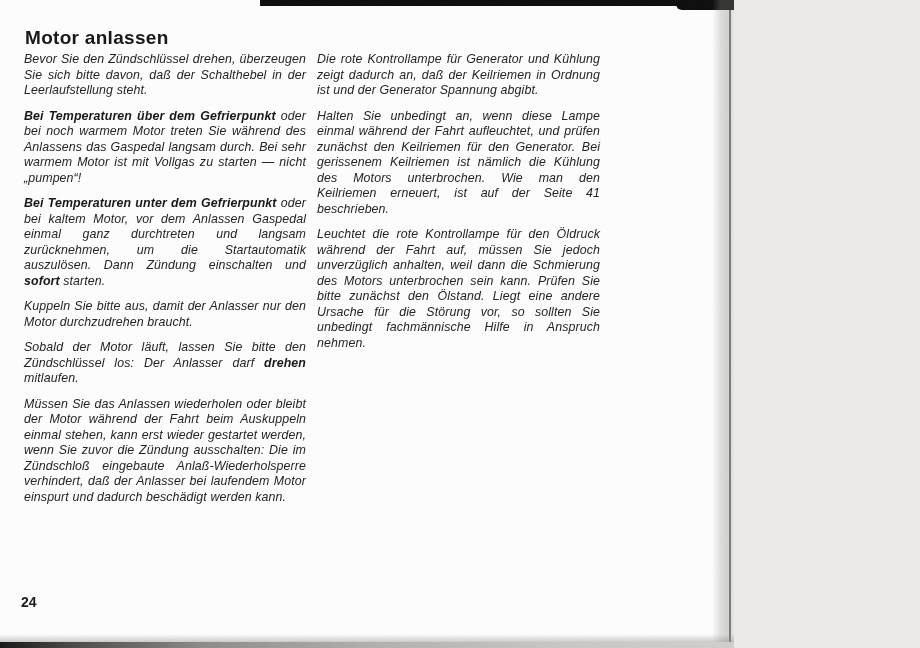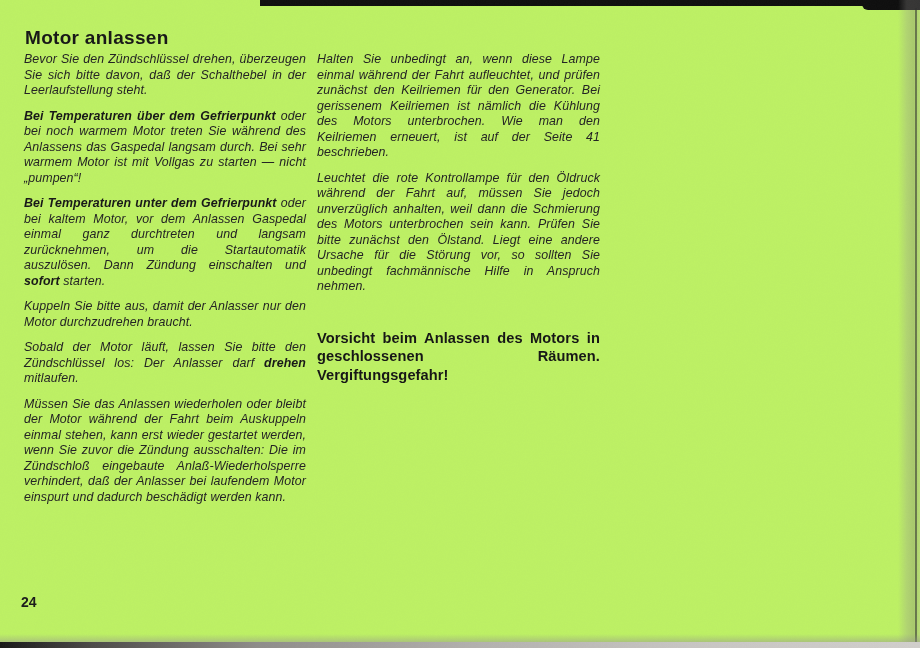--- a/index.html
+++ b/index.html
@@ -4,22 +4,22 @@
 <style>
   html, body { margin: 0; padding: 0; }
   body {
     width: 920px; height: 648px;
     overflow: hidden;
     font-family: "Liberation Sans", sans-serif;
     background: #ebeae8;
   }
   .page {
     position: relative;
-    width: 920px; height: 648px;
-    background: #bef264;
+    width: 734px; height: 648px;
+    background: #ffffff;
     color: #1e1e1e;
   }
   .page-title {
     position: absolute;
     top: 14px; left: 25px;
     font-size: 19px;
     font-weight: bold;
     letter-spacing: 0.3px;
     color: #161616;
   }
@@ -119,24 +119,24 @@
       <p class="para"><span>Bevor Sie den Zündschlüssel drehen, überzeugen Sie sich bitte davon, daß der Schalthebel in der Leerlaufstellung steht.</span></p>
       <p class="para"><b>Bei Temperaturen über dem Gefrierpunkt</b><span> oder bei noch warmem Motor treten Sie während des Anlassens das Gaspedal langsam durch. Bei sehr warmem Motor ist mit Vollgas zu starten — nicht „pumpen“!</span></p>
       <p class="para"><b>Bei Temperaturen unter dem Gefrierpunkt</b><span> oder bei kaltem Motor, vor dem Anlassen Gaspedal einmal ganz durchtreten und langsam zurücknehmen, um die Startautomatik auszulösen. Dann Zündung einschalten und </span><b>sofort</b><span> starten.</span></p>
       <p class="para"><span>Kuppeln Sie bitte aus, damit der Anlasser nur den Motor durchzudrehen braucht.</span></p>
       <p class="para"><span>Sobald der Motor läuft, lassen Sie bitte den Zündschlüssel los: Der Anlasser darf </span><b>drehen</b><span> mitlaufen.</span></p>
       <p class="para"><span>Müssen Sie das Anlassen wiederholen oder bleibt der Motor während der Fahrt beim Auskuppeln einmal stehen, kann erst wieder gestartet werden, wenn Sie zuvor die Zündung ausschalten: Die im Zündschloß eingebaute Anlaß-Wiederholsperre verhindert, daß der Anlasser bei laufendem Motor einspurt und dadurch beschädigt werden kann.</span></p>
     </div>
 
   <div class="col col-right">
     <div>
+        <p class="para"><span>Die rote Kontrollampe für Generator und Kühlung zeigt dadurch an, daß der Keilriemen in Ordnung ist und der Generator Spannung abgibt.</span></p>
         <p class="para"><span>Halten Sie unbedingt an, wenn diese Lampe einmal während der Fahrt aufleuchtet, und prüfen zunächst den Keilriemen für den Generator. Bei gerissenem Keilriemen ist nämlich die Kühlung des Motors unterbrochen. Wie man den Keilriemen erneuert, ist auf der Seite 41 beschrieben.</span></p>
         <p class="para"><span>Leuchtet die rote Kontrollampe für den Öldruck während der Fahrt auf, müssen Sie jedoch unverzüglich anhalten, weil dann die Schmierung des Motors unterbrochen sein kann. Prüfen Sie bitte zunächst den Ölstand. Liegt eine andere Ursache für die Störung vor, so sollten Sie unbedingt fachmännische Hilfe in Anspruch nehmen.</span></p>
       </div>
-    <p class="warning">Vorsicht beim Anlassen des Motors in geschlossenen Räumen. Vergiftungsgefahr!</p>
   </div>
 
   <div class="page-number">24</div>
 
   <div class="scan-top-bar"></div>
   <div class="scan-top-corner"></div>
   <div class="scan-right-strip">
     <div class="scan-right-line"></div>
   </div>
   <div class="scan-bottom-fade"></div>

